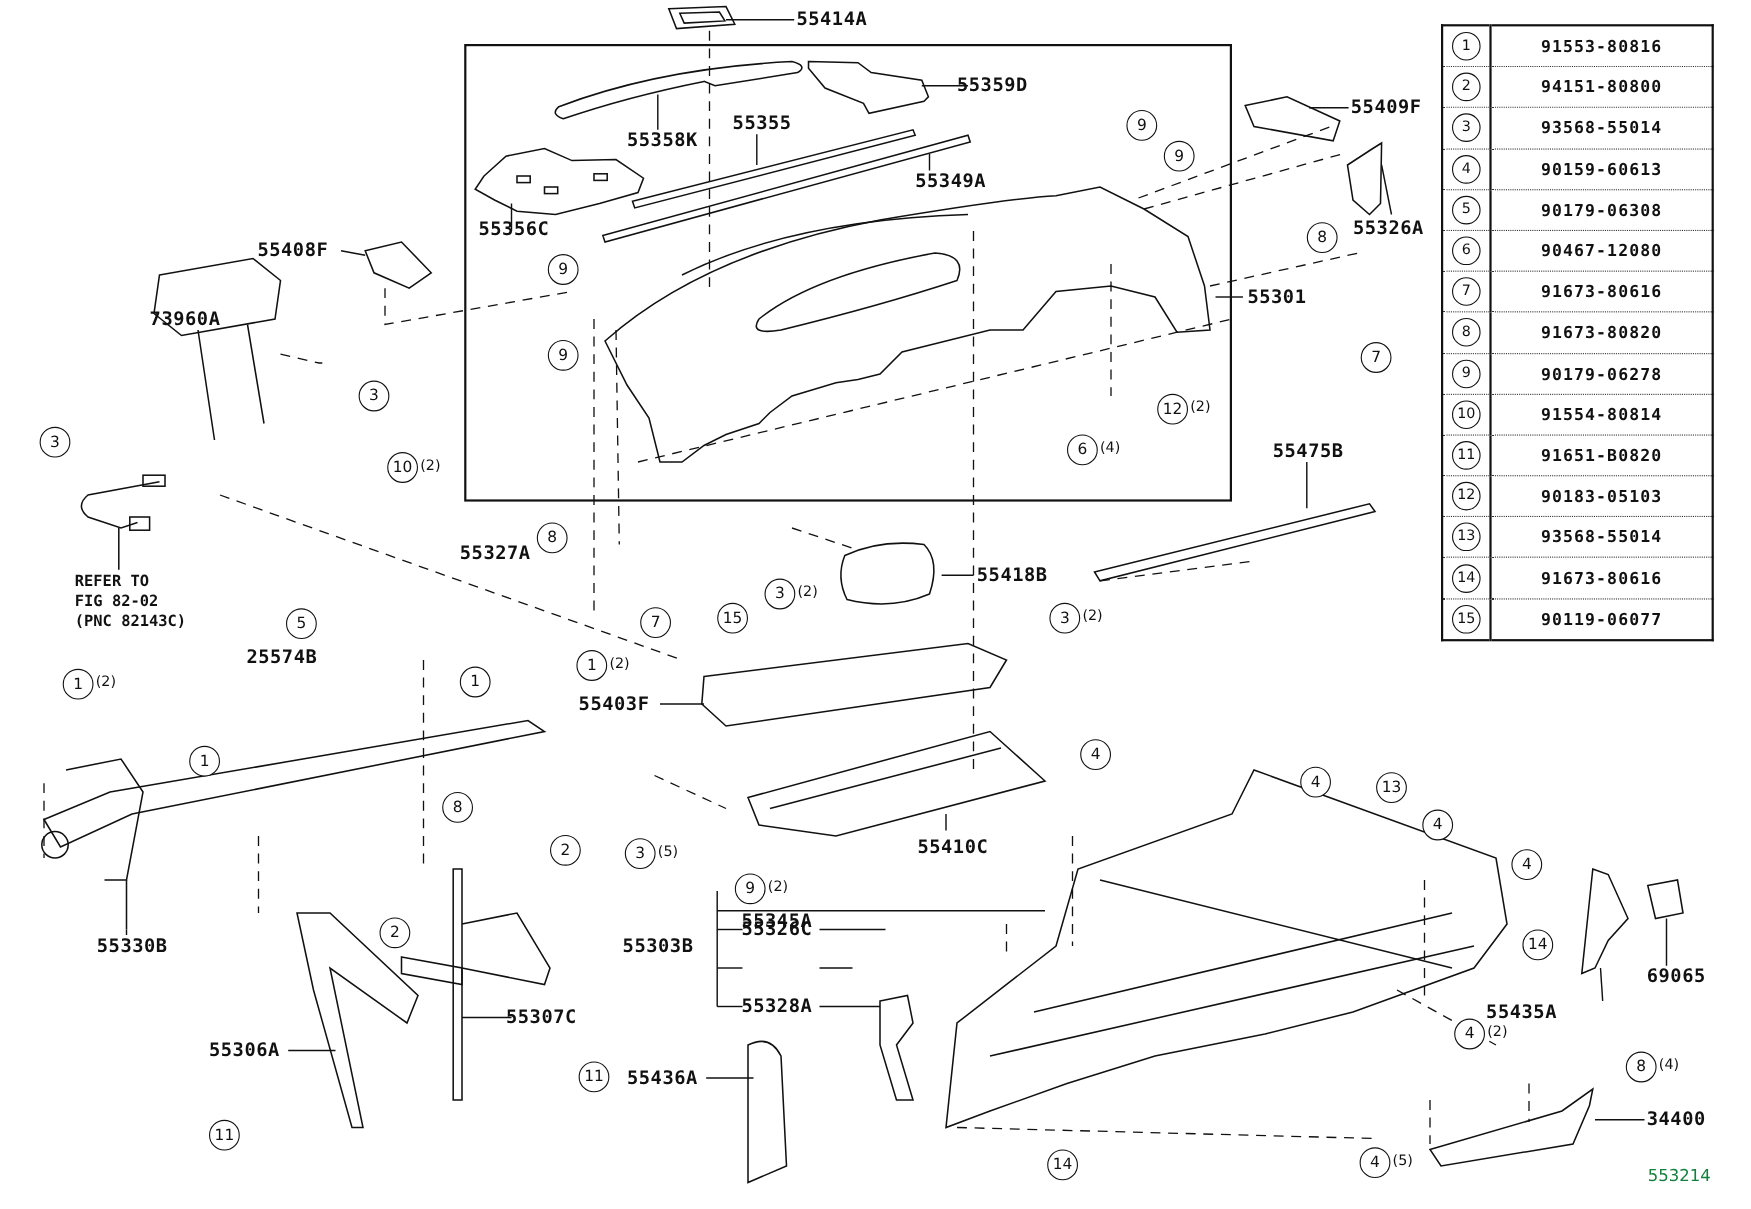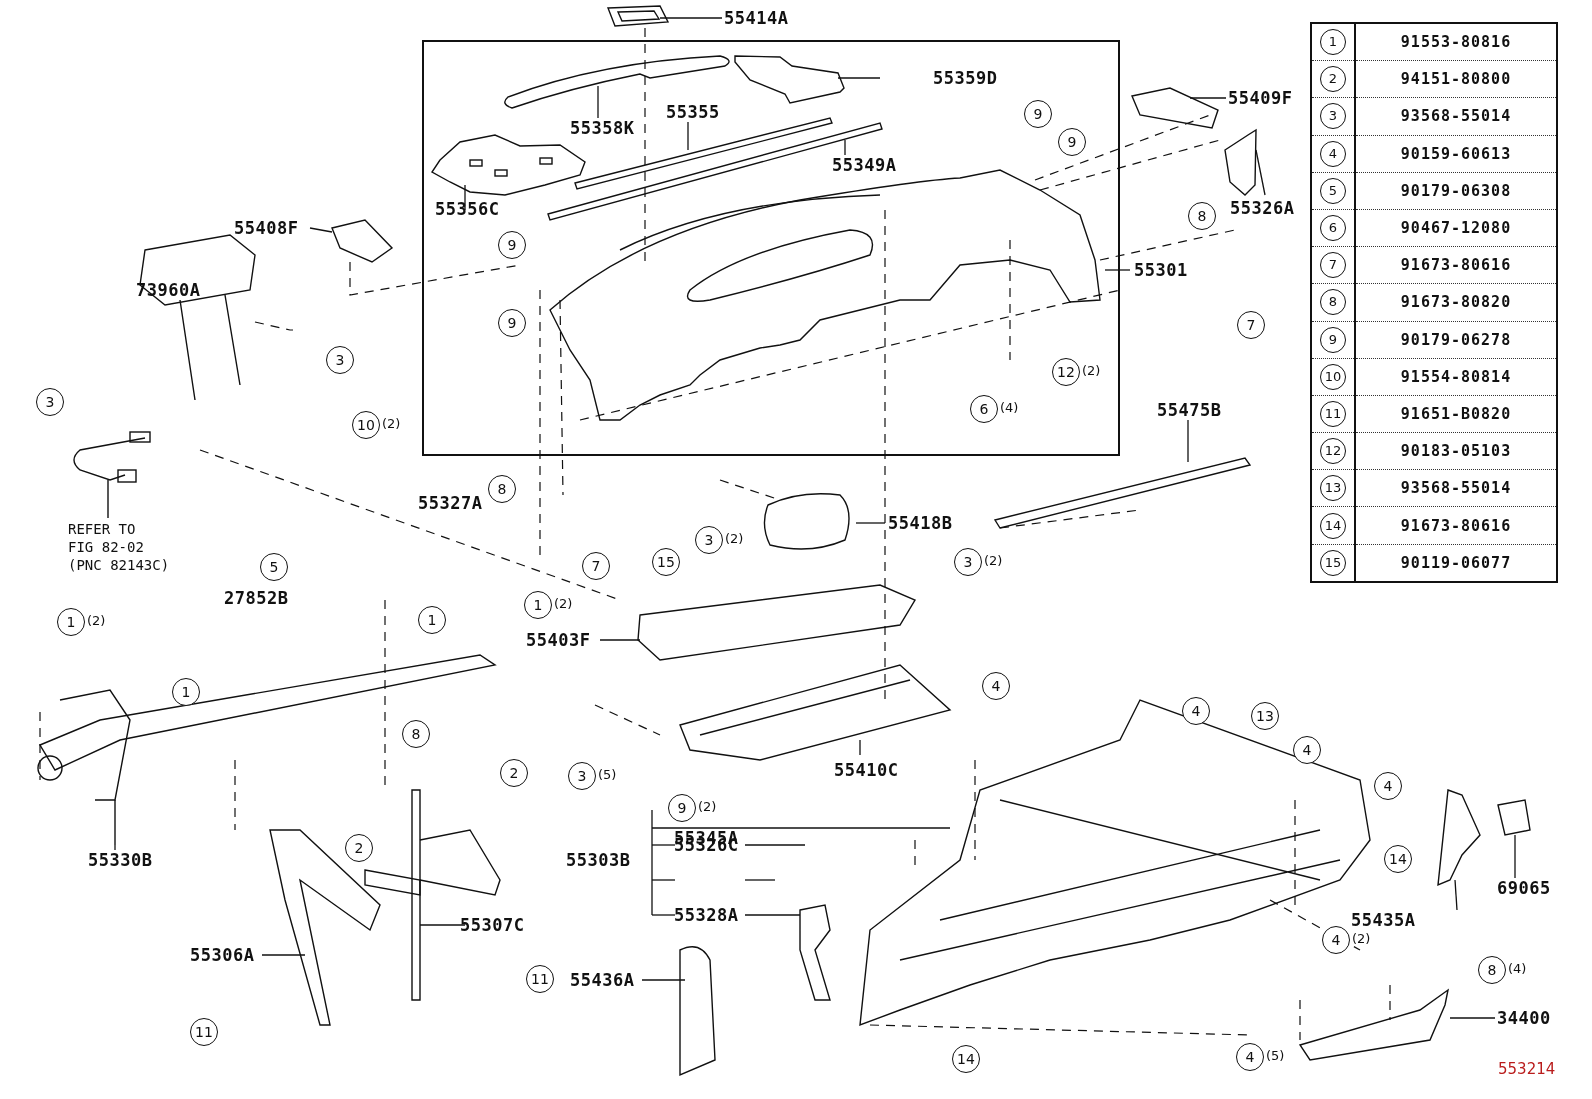--- a/index.html
+++ b/index.html
@@ -1,27 +1,27 @@
 <!DOCTYPE html>
 <html><head>
 <meta charset="utf-8">
 <style>
   html,body{margin:0;padding:0;background:#fff;}
   #stage{position:relative;width:1592px;height:1099px;background:#fff;overflow:hidden;font-family:"DejaVu Sans Mono","Liberation Mono",monospace;color:#111;}
   svg.art{position:absolute;left:0;top:0;}
   .lbl{position:absolute;font-family:"DejaVu Sans Mono","Liberation Mono",monospace;font-weight:bold;font-size:17px;letter-spacing:0.5px;white-space:nowrap;color:#111;line-height:1;text-align:right;}
-  .note{position:absolute;font-family:"DejaVu Sans Mono","Liberation Mono",monospace;font-weight:normal;font-size:14px;line-height:18px;white-space:pre;color:#111;}
+  .note{position:absolute;font-family:"DejaVu Sans Mono","Liberation Mono",monospace;font-weight:bold;font-size:14px;line-height:18px;white-space:pre;color:#111;}
   .circ{position:absolute;width:26px;height:26px;border:1.6px solid #111;border-radius:50%;background:#fff;font-family:"DejaVu Sans","Liberation Sans",sans-serif;font-size:14px;line-height:26px;text-align:center;color:#111;}
   .qty{position:absolute;font-family:"DejaVu Sans","Liberation Sans",sans-serif;font-size:13px;line-height:26px;color:#111;}
   #parts-table{position:absolute;left:1310px;top:22px;width:248px;border:2px solid #111;border-collapse:collapse;background:#fff;}
   #parts-table td{border-top:1px dotted #333;height:36.2px;padding:0;font-family:"DejaVu Sans Mono","Liberation Mono",monospace;font-weight:bold;font-size:15px;color:#111;}
   #parts-table td.key{width:42px;border-right:2px solid #111;text-align:center;}
   #parts-table td.pn{text-align:center;letter-spacing:1px;}
   #parts-table td.key span{display:inline-block;width:24px;height:24px;border:1.4px solid #111;border-radius:50%;line-height:24px;font-weight:normal;font-size:13px;font-family:"DejaVu Sans","Liberation Sans",sans-serif;}
-  .figno{position:absolute;font-family:"DejaVu Sans","Liberation Sans",sans-serif;font-size:15px;color:#b91c1c;}
+  .figno{position:absolute;font-family:"DejaVu Sans","Liberation Sans",sans-serif;font-size:15px;color:#15803d;}
 </style>
 </head>
 <body>
 
 <div id="stage">
 
   <svg class="art" width="1592" height="1099">
     <g fill="none" stroke="#111" stroke-width="1.4">
 
       <rect x="423" y="41" width="696" height="414" stroke-width="2"></rect>
@@ -150,34 +150,34 @@
       <line x1="262" y1="955" x2="305" y2="955"></line>
       <line x1="420" y1="925" x2="465" y2="925"></line>
       <line x1="642" y1="980" x2="685" y2="980"></line>
       <line x1="1515" y1="835" x2="1515" y2="878"></line>
       <line x1="1455" y1="880" x2="1457" y2="910"></line>
       <line x1="1450" y1="1018" x2="1495" y2="1018"></line>
     </g>
   </svg>
 
   <div class="lbl" style="left:724px;top:10px">55414A</div>
-  <div class="lbl" style="left:933px;top:70px">55359D</div>
+  <div class="lbl" style="left:870px;top:70px">55359D</div>
   <div class="lbl" style="left:570px;top:120px">55358K</div>
   <div class="lbl" style="left:666px;top:104px">55355</div>
   <div class="lbl" style="left:832px;top:157px">55349A</div>
   <div class="lbl" style="left:435px;top:201px">55356C</div>
   <div class="lbl" style="left:1228px;top:90px">55409F</div>
   <div class="lbl" style="left:1230px;top:200px">55326A</div>
   <div class="lbl" style="left:234px;top:220px">55408F</div>
   <div class="lbl" style="left:1134px;top:262px">55301</div>
   <div class="lbl" style="left:136px;top:282px">73960A</div>
   <div class="lbl" style="left:1157px;top:402px">55475B</div>
   <div class="lbl" style="left:418px;top:495px">55327A</div>
   <div class="lbl" style="left:888px;top:515px">55418B</div>
-  <div class="lbl" style="left:224px;top:590px">27852B</div>
+  <div class="lbl" style="left:224px;top:590px">25574B</div>
   <div class="lbl" style="left:526px;top:632px">55403F</div>
   <div class="lbl" style="left:834px;top:762px">55410C</div>
   <div class="lbl" style="left:88px;top:852px">55330B</div>
   <div class="lbl" style="left:566px;top:852px">55303B</div>
   <div class="lbl" style="left:674px;top:837px">55326C</div>
   <div class="lbl" style="left:674px;top:830px">55345A</div>
   <div class="lbl" style="left:674px;top:907px">55328A</div>
   <div class="lbl" style="left:190px;top:947px">55306A</div>
   <div class="lbl" style="left:460px;top:917px">55307C</div>
   <div class="lbl" style="left:570px;top:972px">55436A</div>

